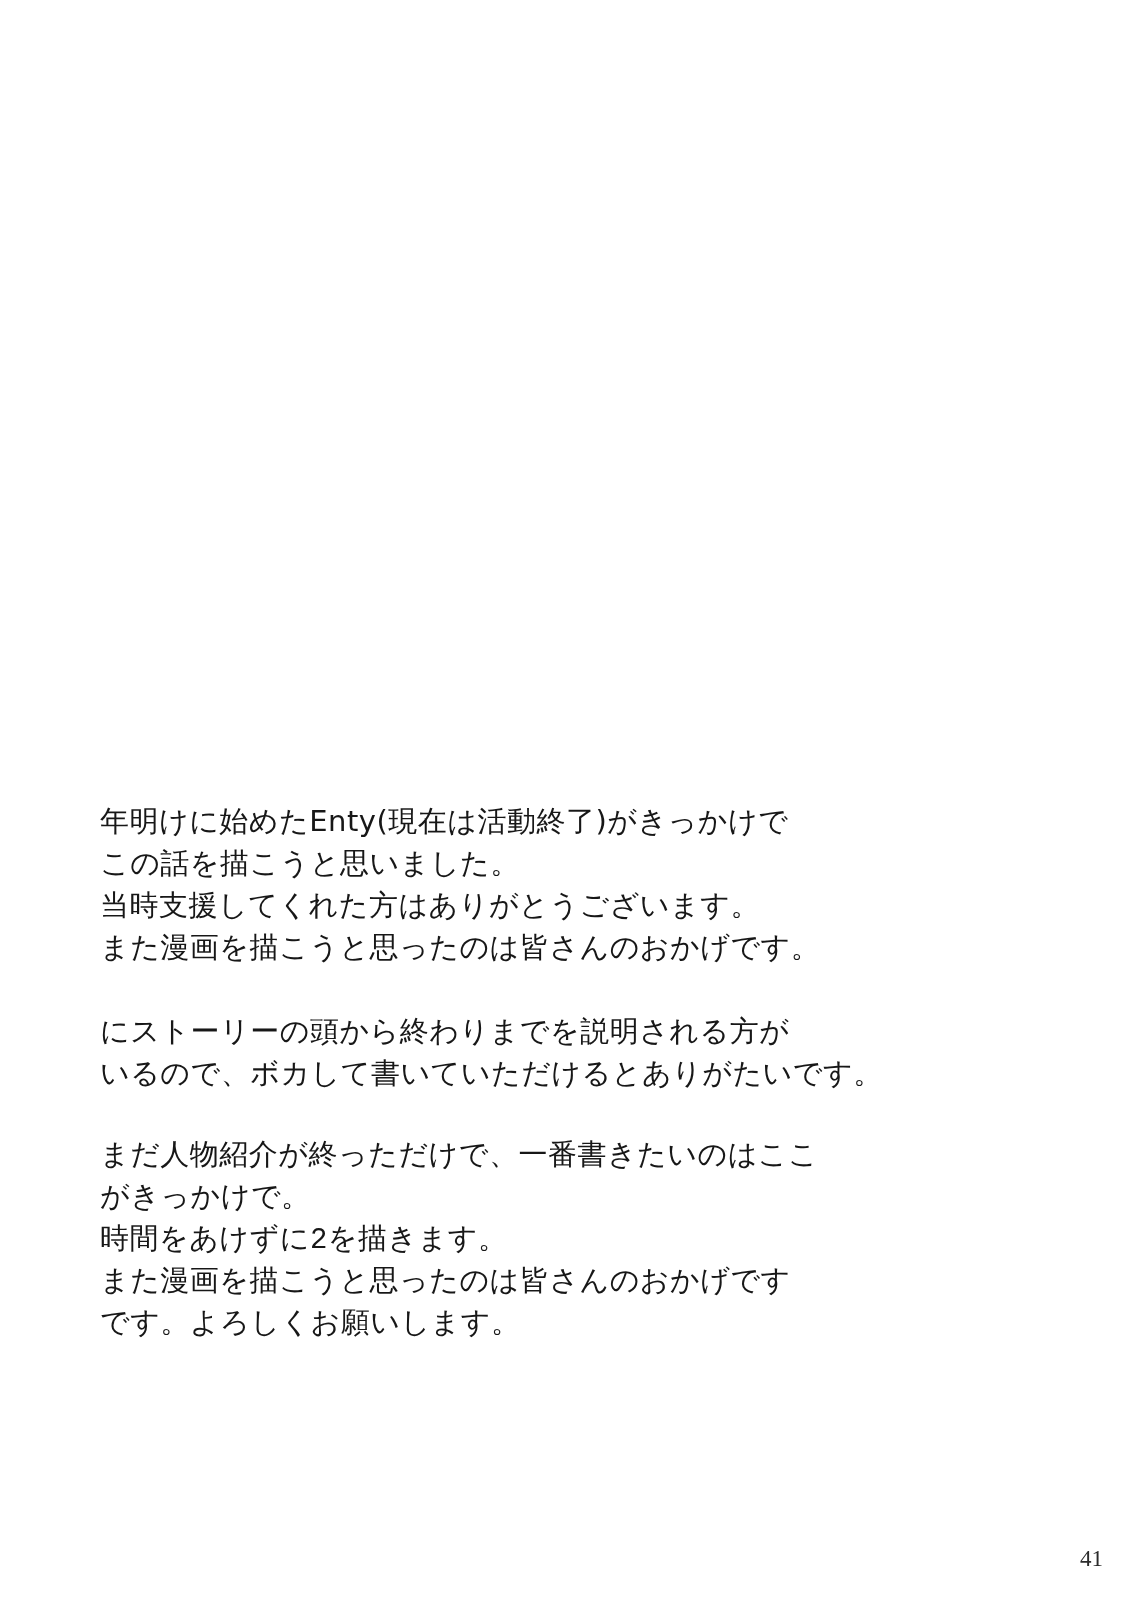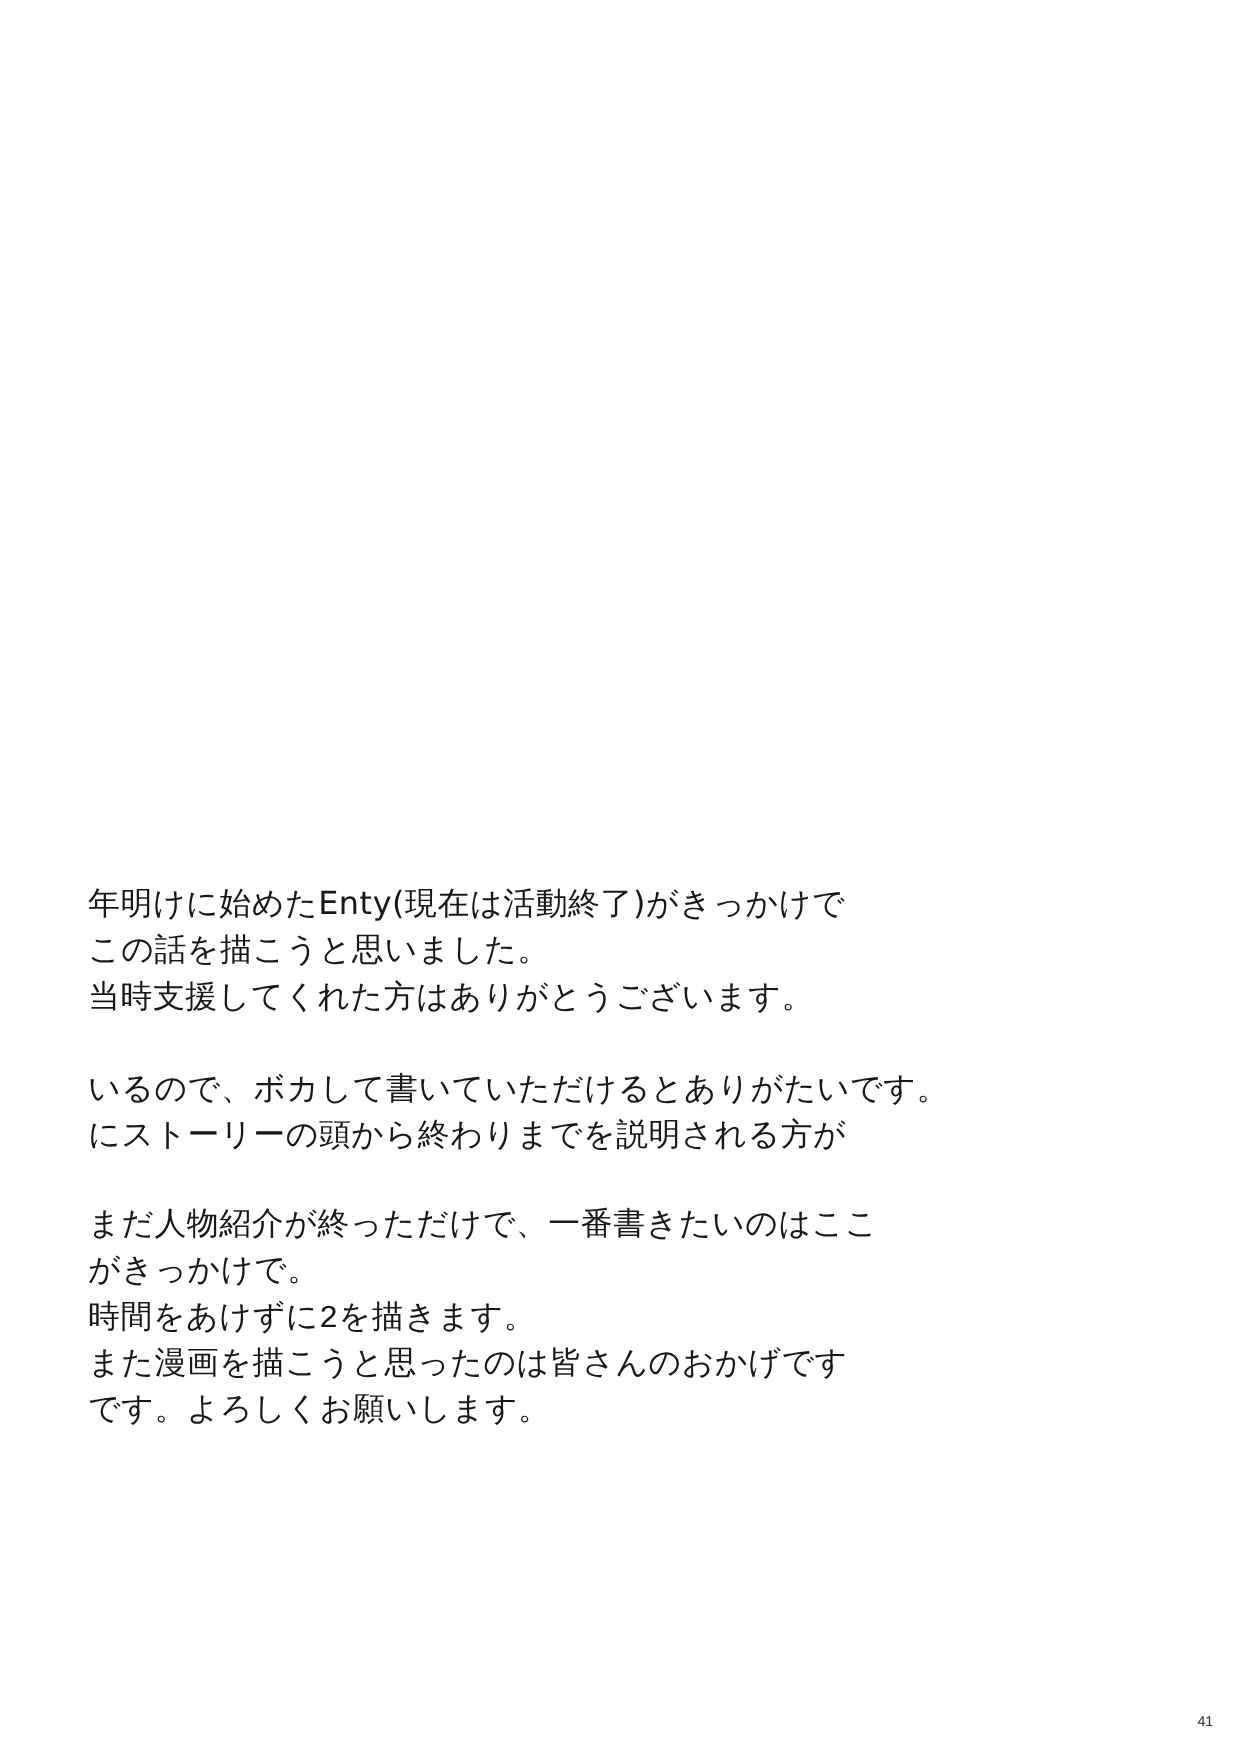--- a/index.html
+++ b/index.html
@@ -15,21 +15,21 @@
     color: #1a1a1a;
     overflow: hidden;
   }
   .page {
     position: absolute;
     inset: 0;
     background: #ffffff;
   }
   .afterword {
     position: absolute;
-    left: 80px;
+    left: 100px;
     top: 800px;
     width: 960px;
   }
   .para {
     margin: 0 0 42px 0;
   }
   .para:last-child {
     margin-bottom: 0;
     font-family: Liberation Mono, monospace;
   }
@@ -38,41 +38,42 @@
     line-height: 42px;
     letter-spacing: 0.5px;
     white-space: pre;
     color: #171717;
     font-weight: 400;
   }
   .page-number {
     position: absolute;
     right: 30px;
     bottom: 28px;
-    font-size: 13px;
+    font-size: 23px;
     color: #2b2b2b;
-    font-family: Liberation Sans, sans-serif;
+    font-family: Liberation Serif, serif;
   }
 </style>
 </head>
 <body>
 
 <div class="page">
 
   <div class="afterword">
 
     <div class="para">
       <div class="line">年明けに始めたEnty(現在は活動終了)がきっかけで</div>
       <div class="line">この話を描こうと思いました。</div>
       <div class="line">当時支援してくれた方はありがとうございます。</div>
+      <div class="line">また漫画を描こうと思ったのは皆さんのおかげです。</div>
     </div>
 
     <div class="para">
+      <div class="line">にストーリーの頭から終わりまでを説明される方が</div>
       <div class="line">いるので、ボカして書いていただけるとありがたいです。</div>
-      <div class="line">にストーリーの頭から終わりまでを説明される方が</div>
     </div>
 
     <div class="para">
       <div class="line">まだ人物紹介が終っただけで、一番書きたいのはここ</div>
       <div class="line">がきっかけで。</div>
       <div class="line">時間をあけずに2を描きます。</div>
       <div class="line">また漫画を描こうと思ったのは皆さんのおかげです</div>
       <div class="line">です。よろしくお願いします。</div>
     </div>
 

